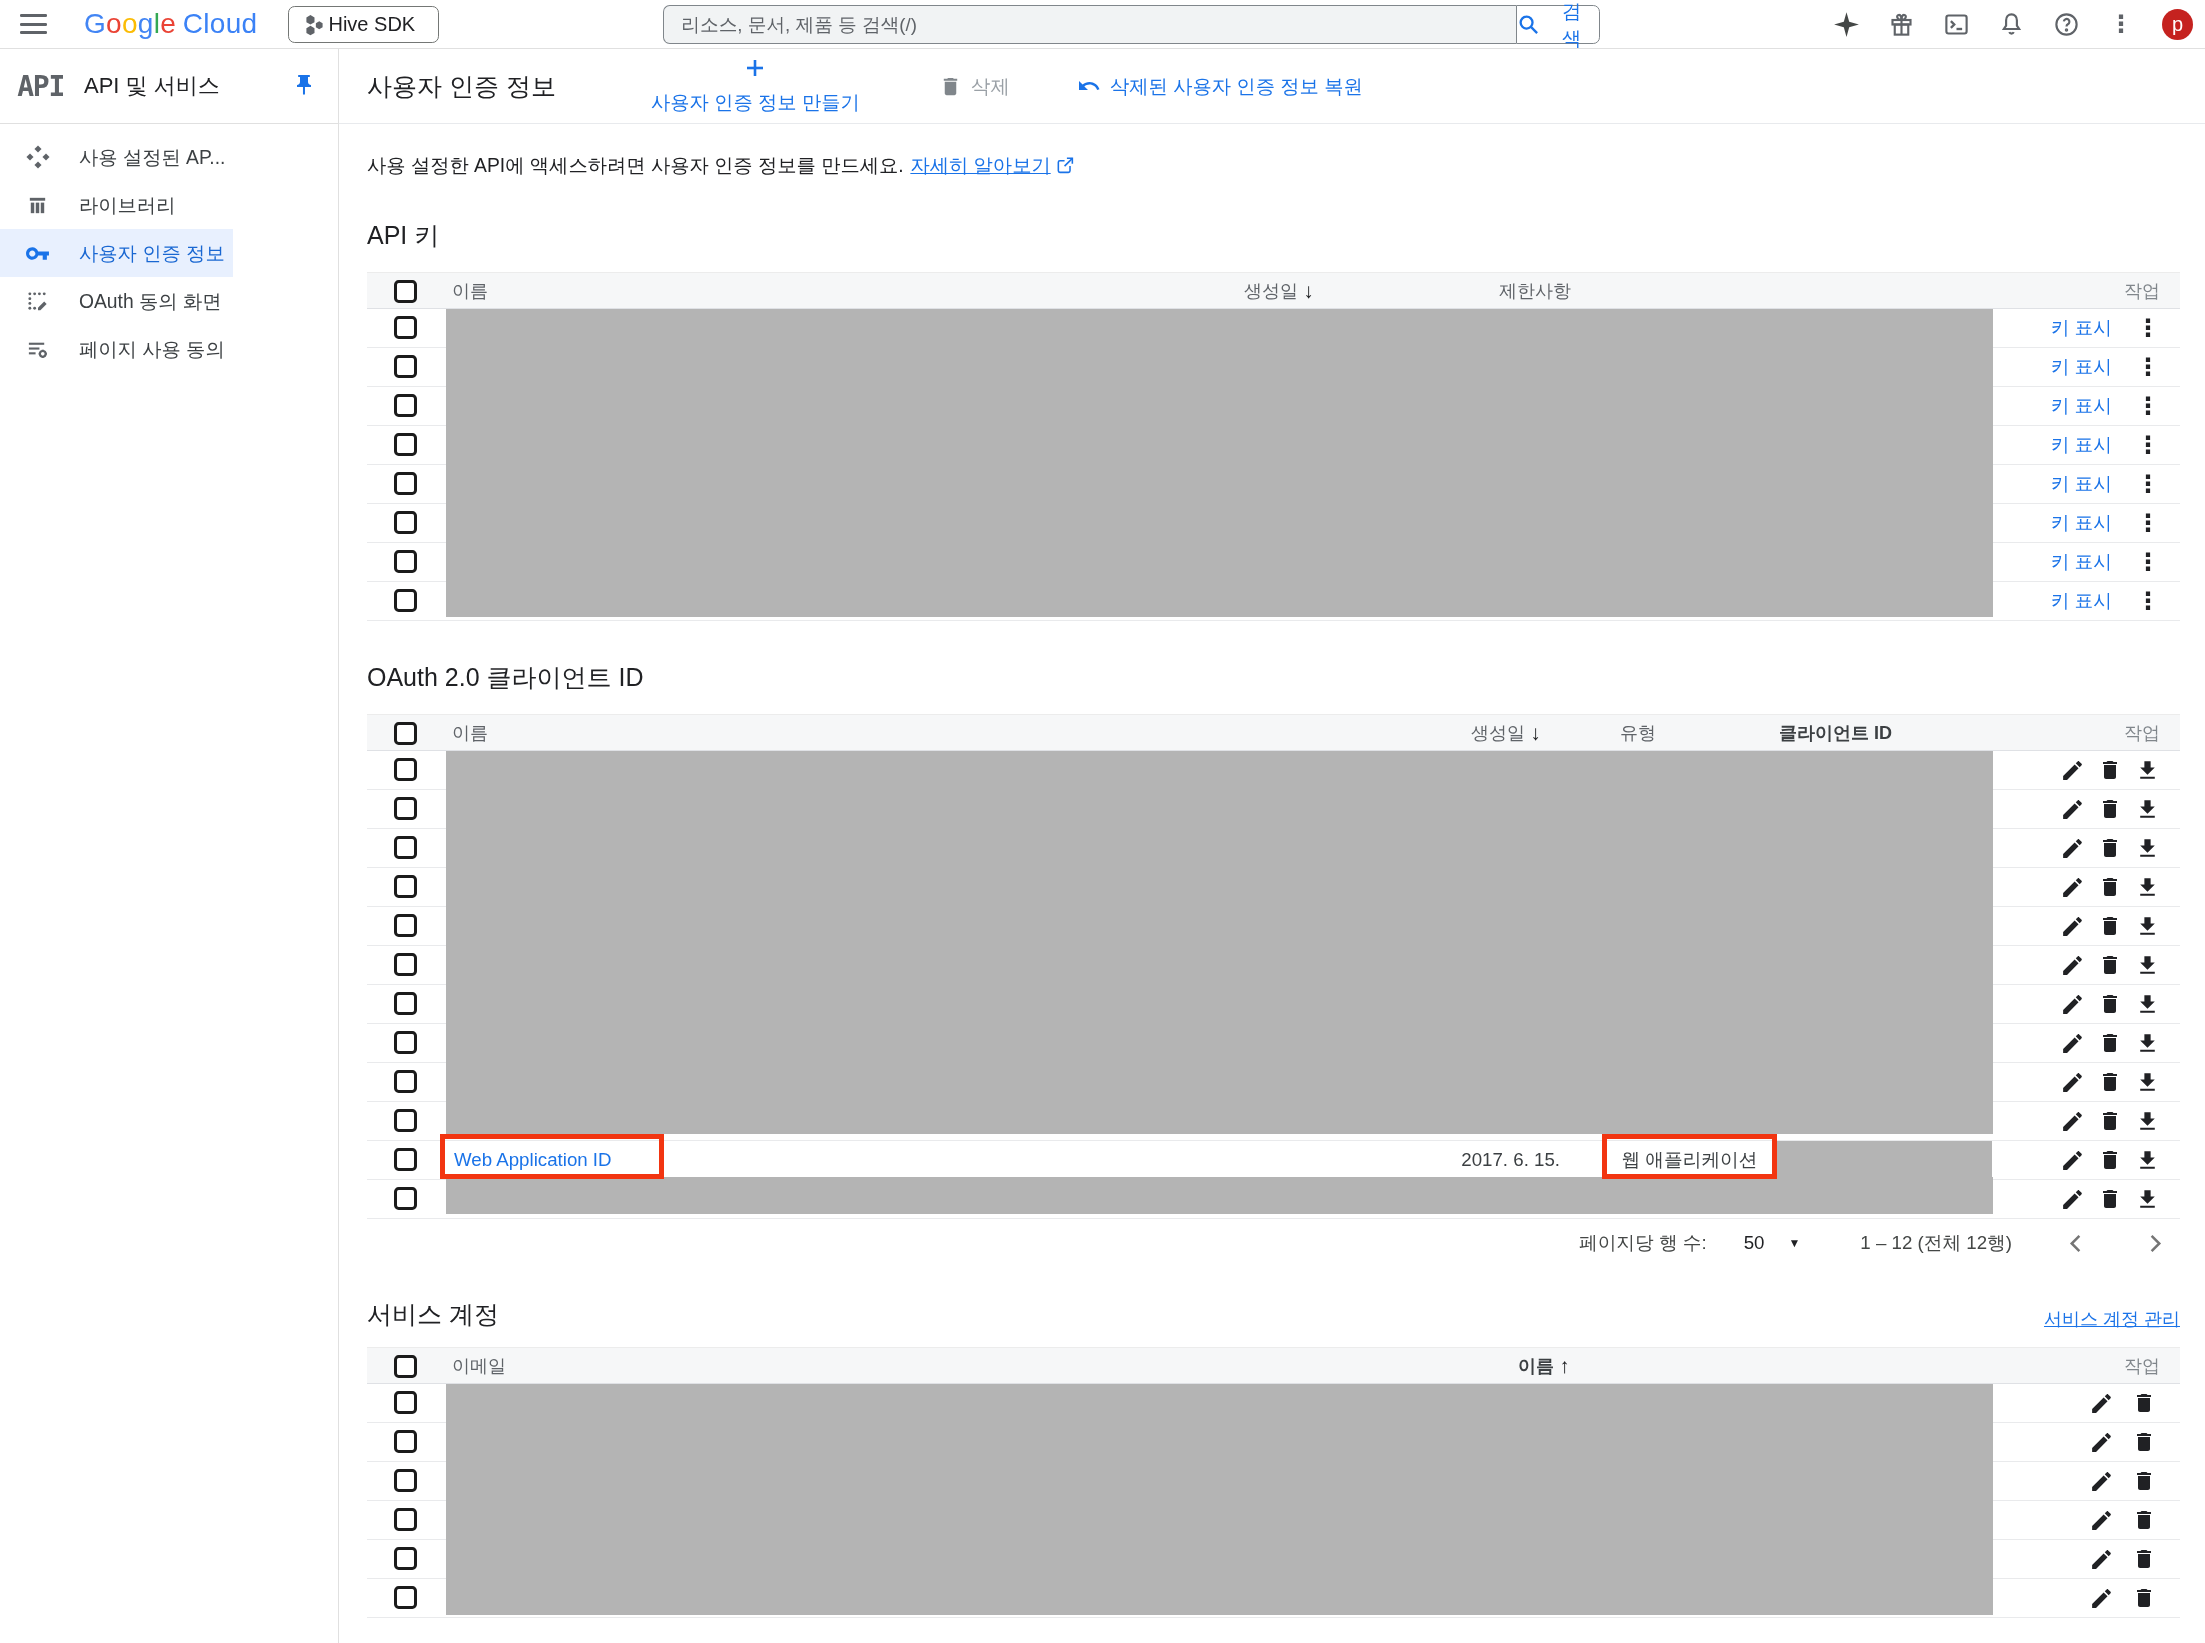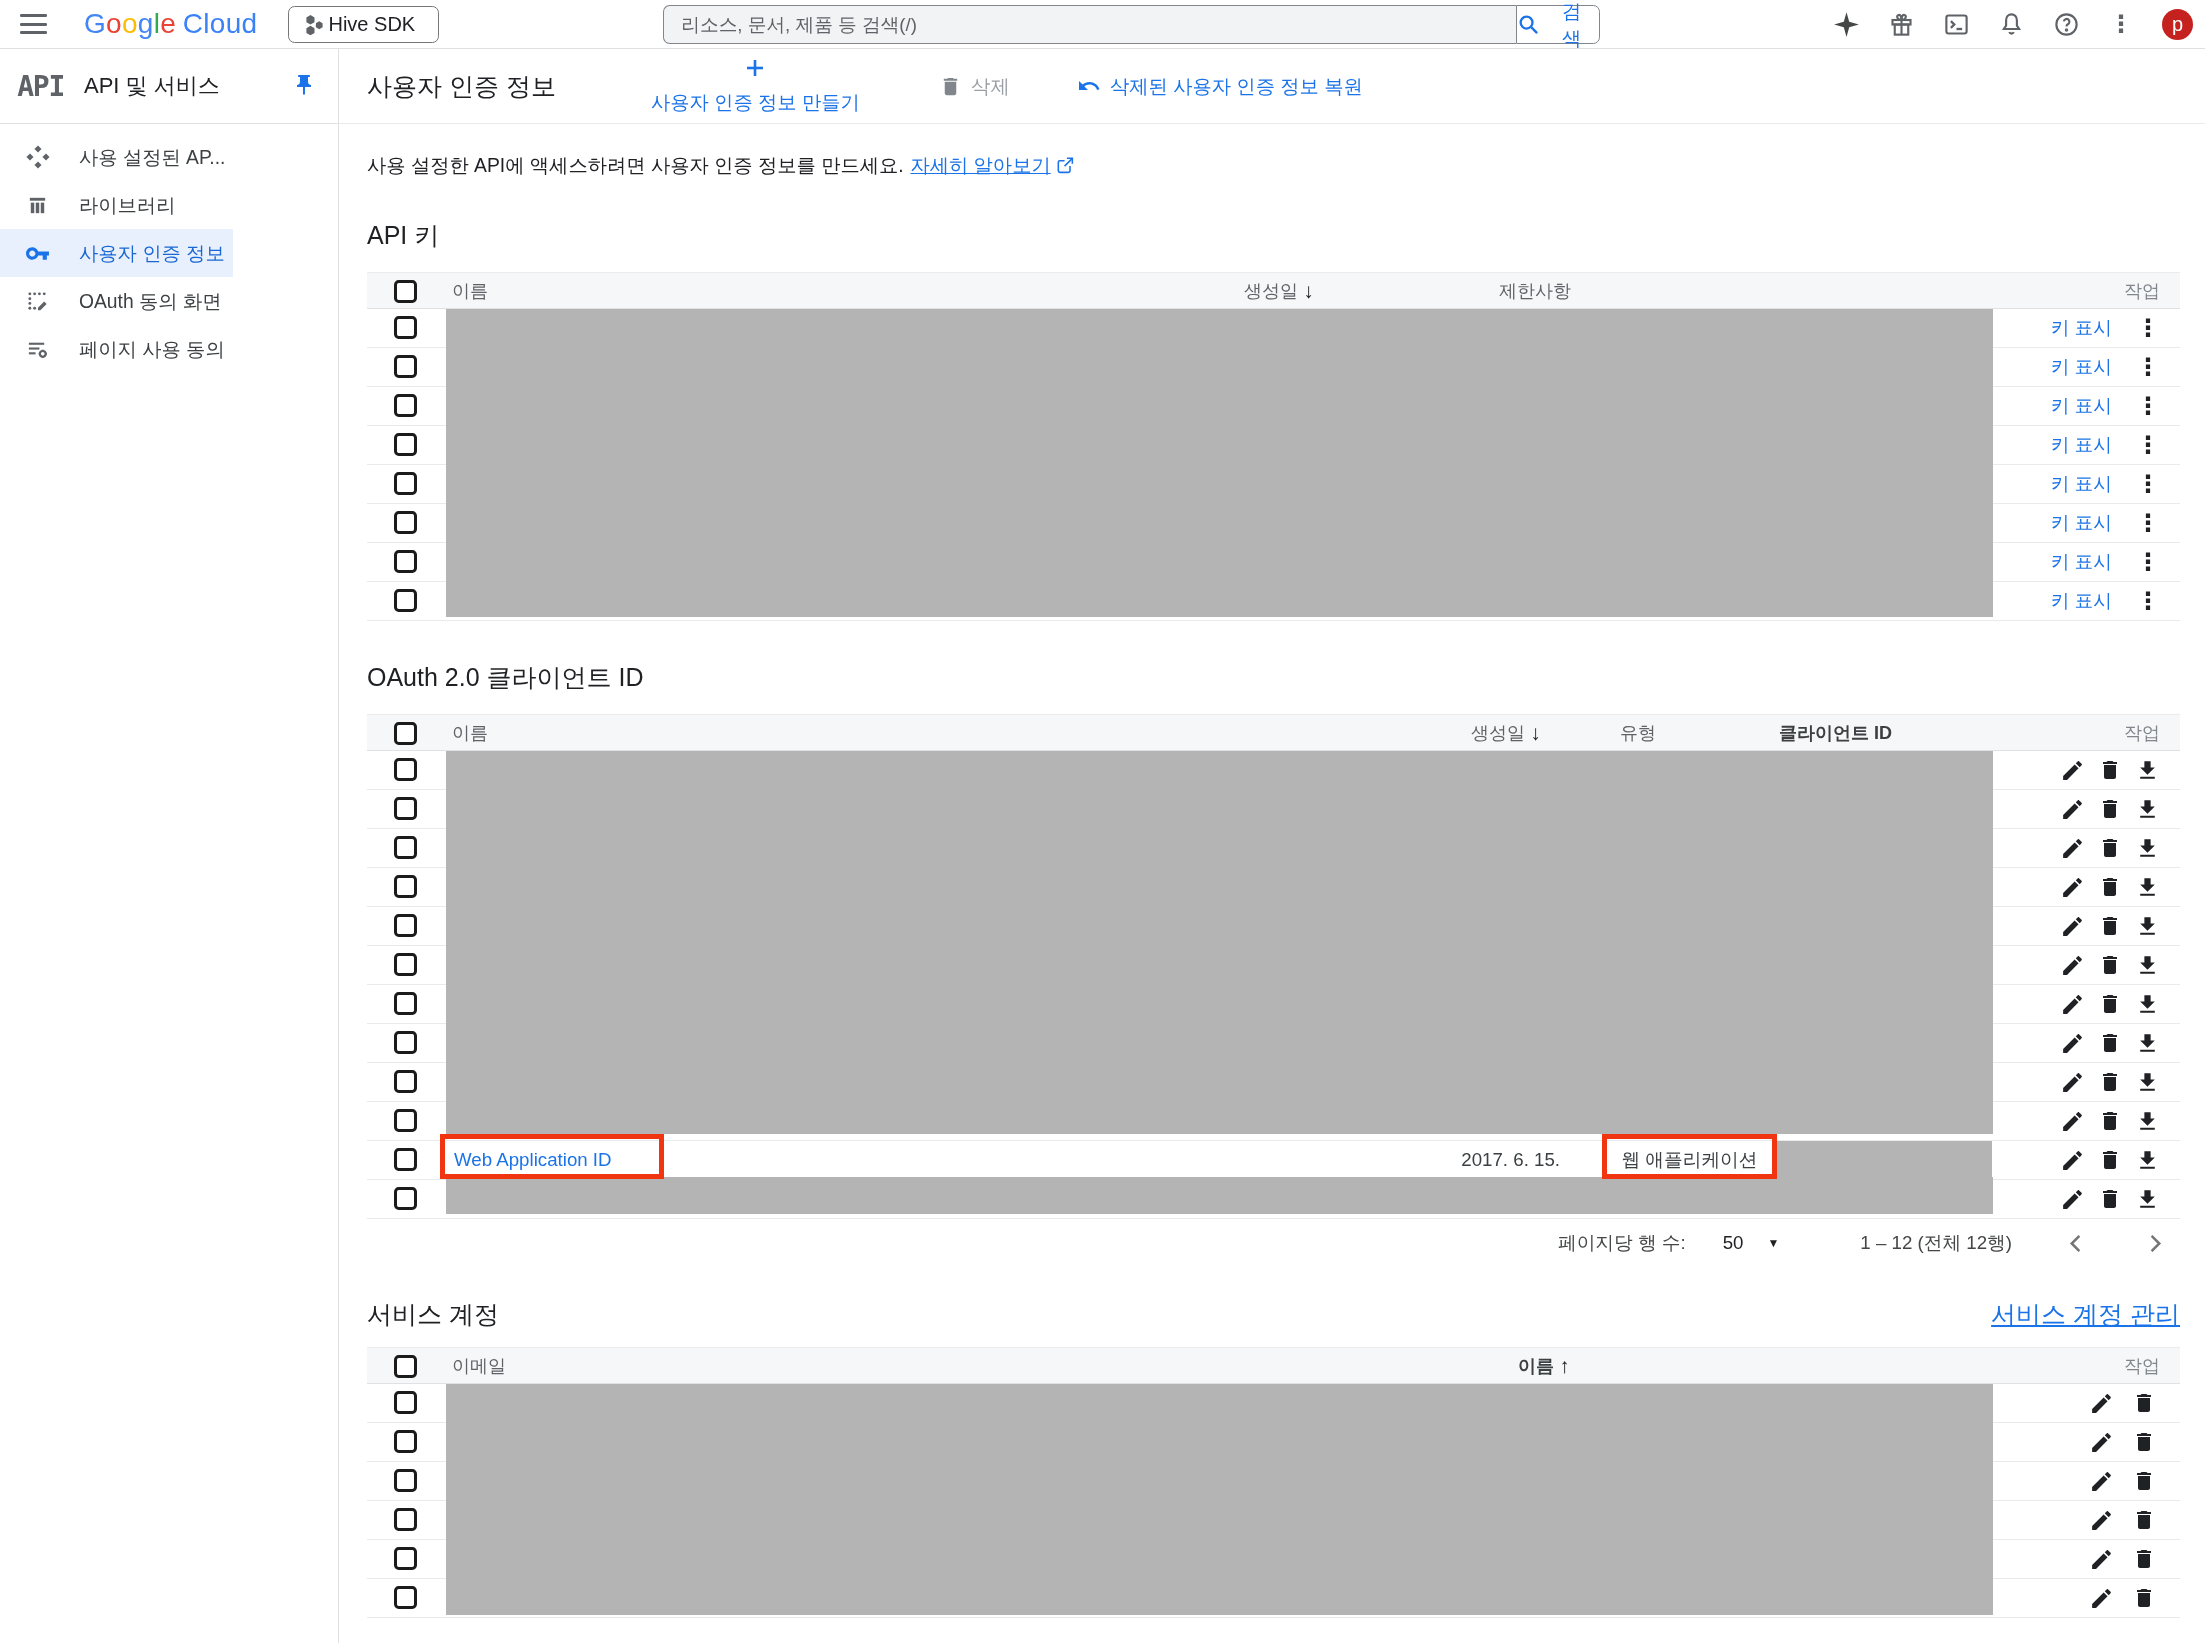--- a/index.html
+++ b/index.html
@@ -95,26 +95,26 @@
     text-align:center; font-size:18.7px; color:#3c4043; z-index:4; }
   .webrow .strip { left:1410px; top:0; width:215px; height:100%; }
 
   .svc-actions { position:absolute; right:0; top:0; height:100%; display:flex; align-items:center;
     padding-right:23px; gap:14.7px; }
 
   .pagination { height:48px; display:flex; align-items:center; justify-content:flex-end;
     font-size:18.7px; color:#444746; padding-right:12px; }
   .pagination .rpp-val { margin-left:37px; color:#202124; display:flex; align-items:center; gap:24px; cursor:pointer; }
   .pagination .caret { font-size:12px; color:#202124; }
-  .pagination .range { margin-left:81px; }
+  .pagination .range { margin-left:60px; }
   .pagechev { margin-left:51px; width:27px; height:27px; display:flex; align-items:center; justify-content:center; cursor:pointer; }
 
   .svc-head { margin-top:31px; display:flex; align-items:flex-end; justify-content:space-between; }
   .svc-head h2 { margin-top:0; }
-  .svc-head a { font-size:25px; color:#1a73e8; text-decoration:underline; cursor:pointer; }
+  .svc-head a { font-size:18px; color:#1a73e8; text-decoration:underline; cursor:pointer; }
 
   
   .ov-api   { left:79px; top:37px;  width:1547px; height:308px; }
   .ov-oauth1{ left:79px; top:37px;  width:1547px; height:383px; }
   .ov-oauth2{ left:79px; top:463px; width:1547px; height:37px; }
   .ov-svc   { left:79px; top:37px;  width:1547px; height:231px; }
 
   svg { display:block; }
 </style>
 </head>

